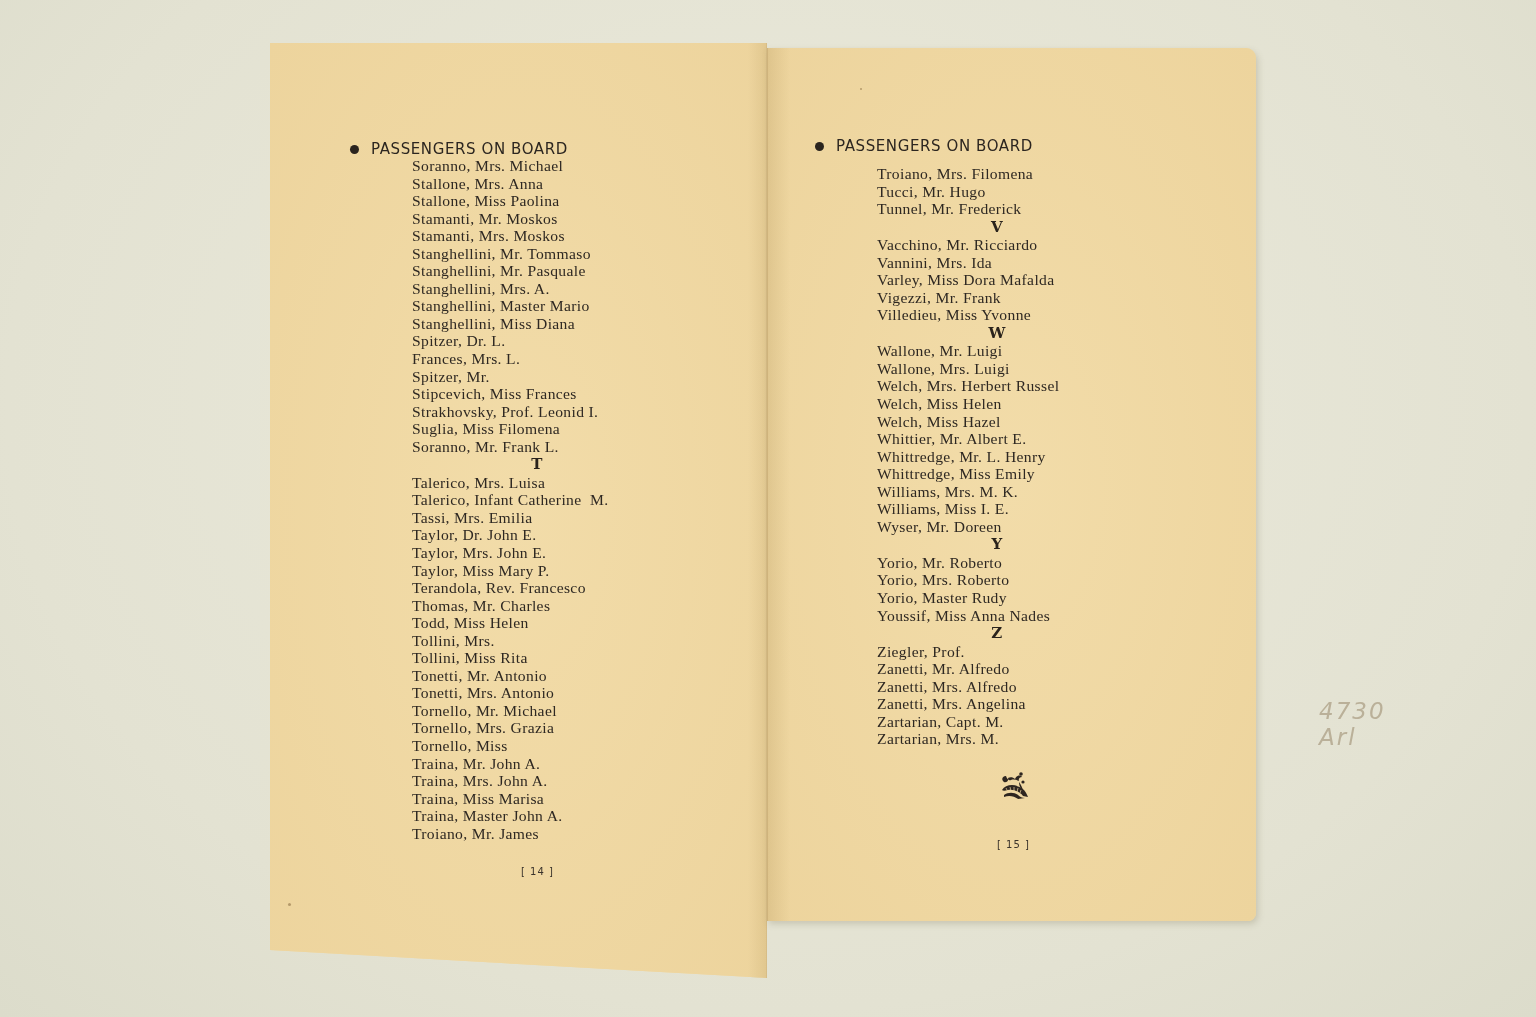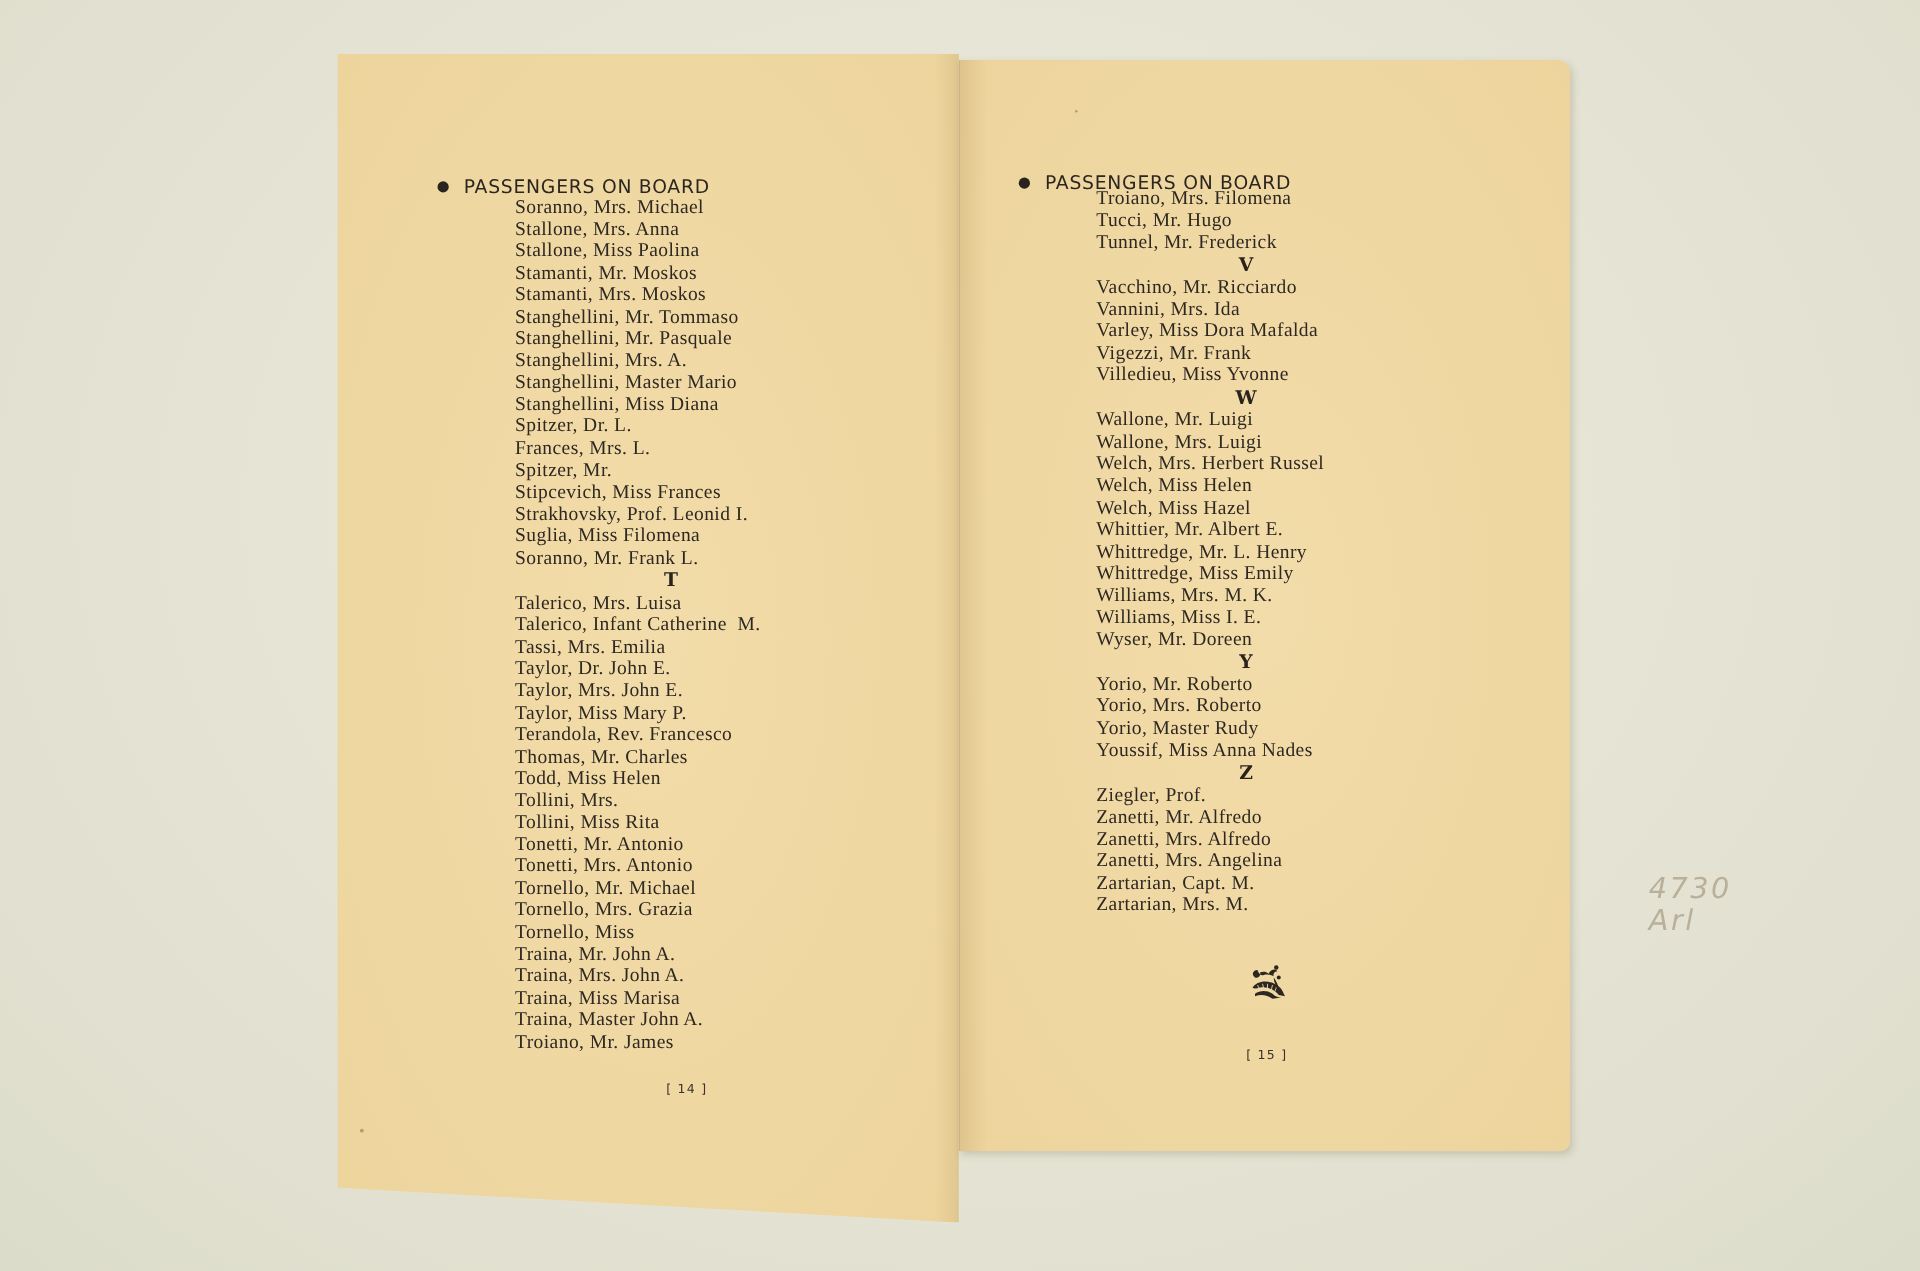--- a/index.html
+++ b/index.html
@@ -105,31 +105,31 @@
       text-align: center;
       font-weight: bold;
       font-family: "DejaVu Serif", serif;
       font-size: 15px;
       color: #2a231c;
       height: 18.5px;
       line-height: 18.5px;
     }
     .left-entries { left: 142px; top: 114px; width: 240px; }
     .left-entries li.letter { text-indent: 0; width: 250px; }
-    .right-entries { left: 109px; top: 102px; width: 240px; }
+    .right-entries { left: 109px; top: 117px; width: 240px; }
     .right-entries li.letter { width: 240px; }
 
     .page-number {
       position: absolute;
       font-family: "DejaVu Sans", sans-serif;
       font-size: 10px;
       color: #3a332b;
       letter-spacing: 1px;
     }
-    .left-pnum { left: 263px; top: 823px; }
+    .left-pnum { left: 251px; top: 823px; }
     .right-pnum { left: 229px; top: 791px; }
 
     .ornament {
       position: absolute;
       left: 228px;
       top: 720px;
       width: 36px;
       height: 36px;
     }
 

